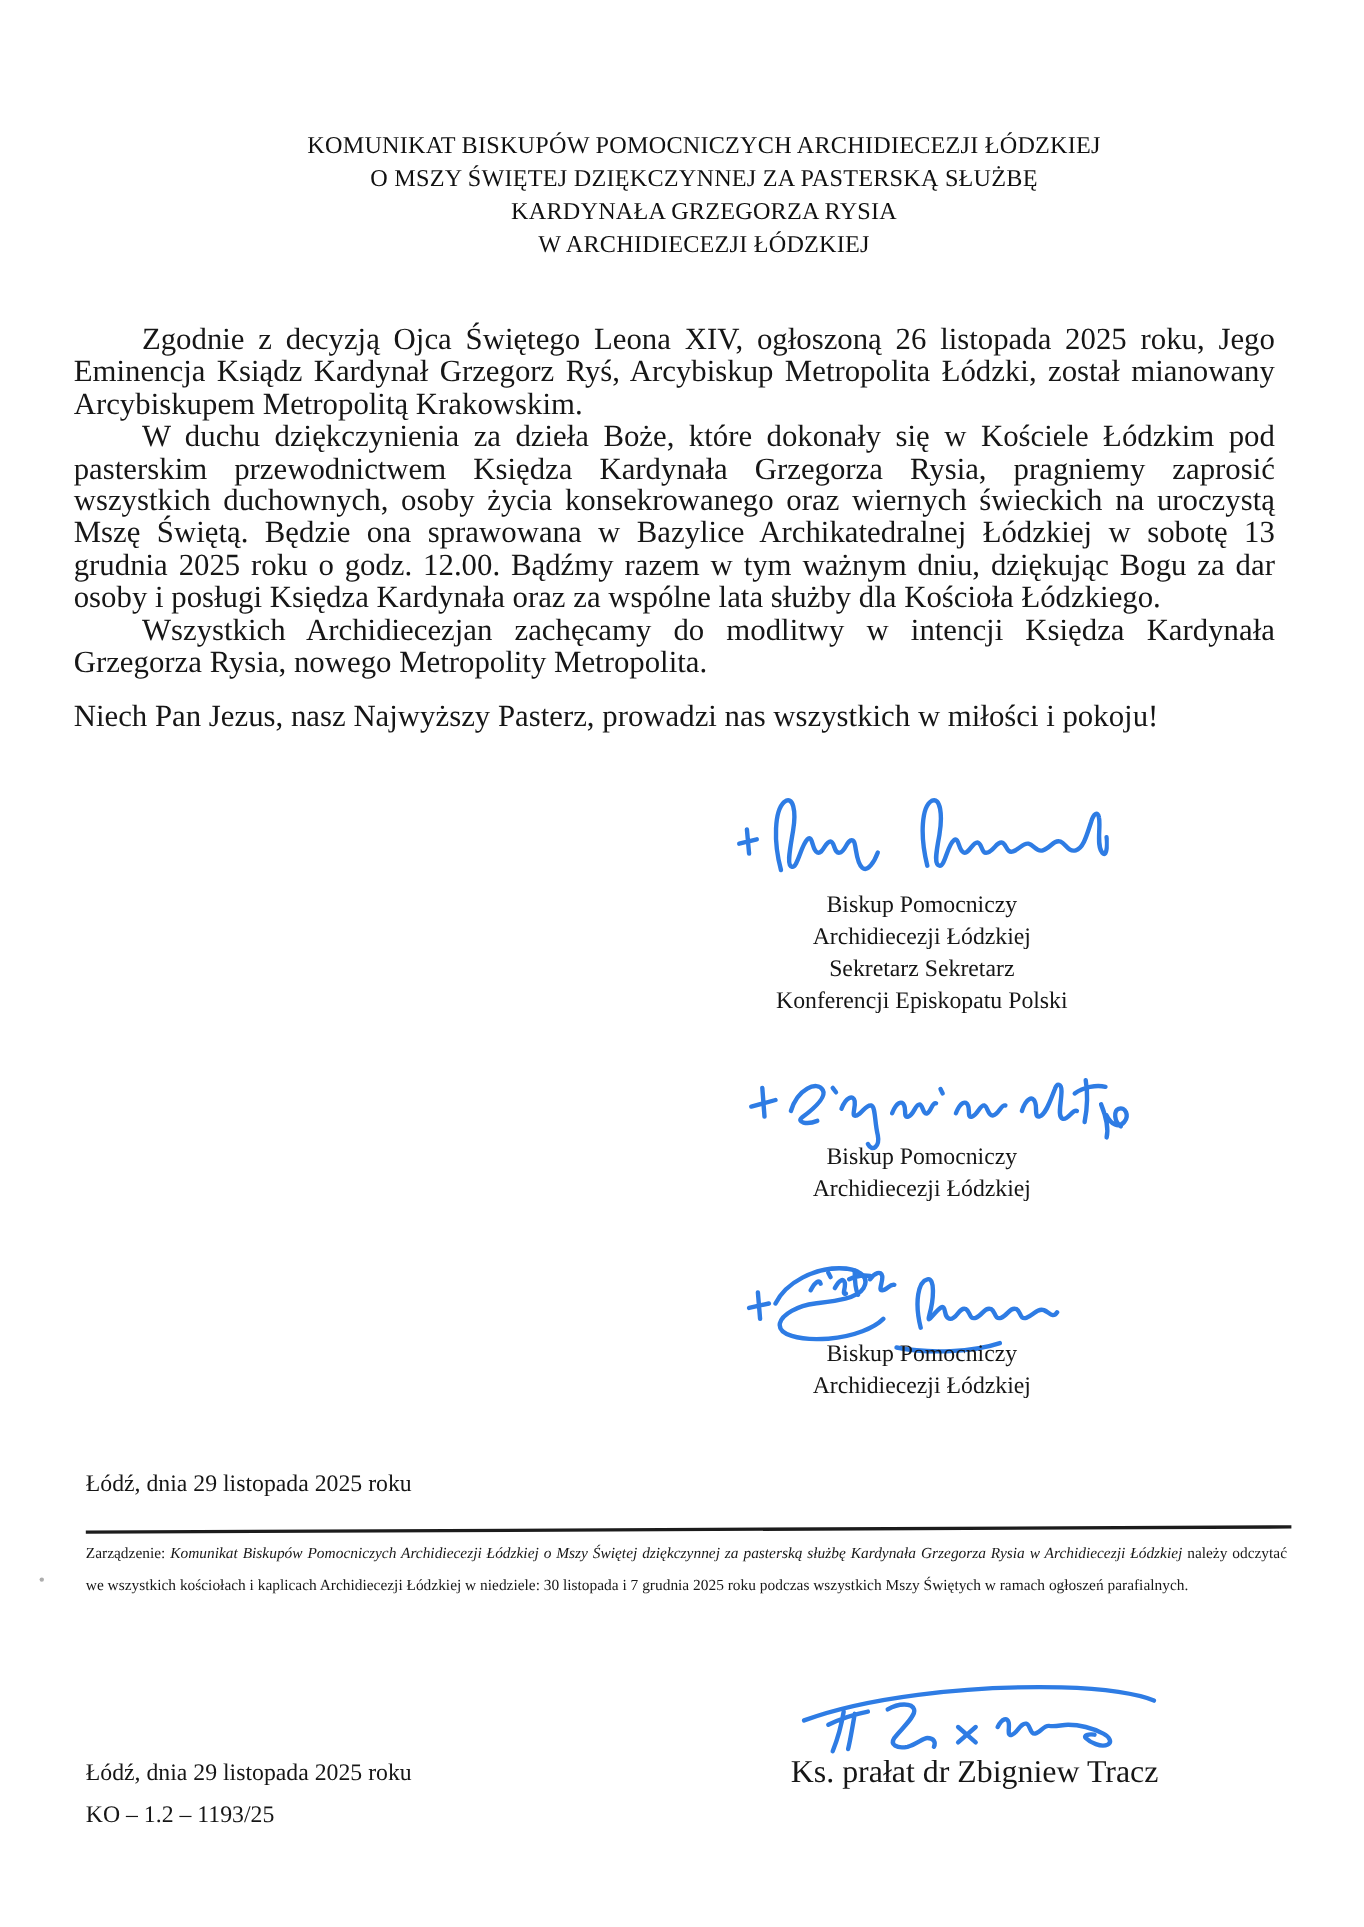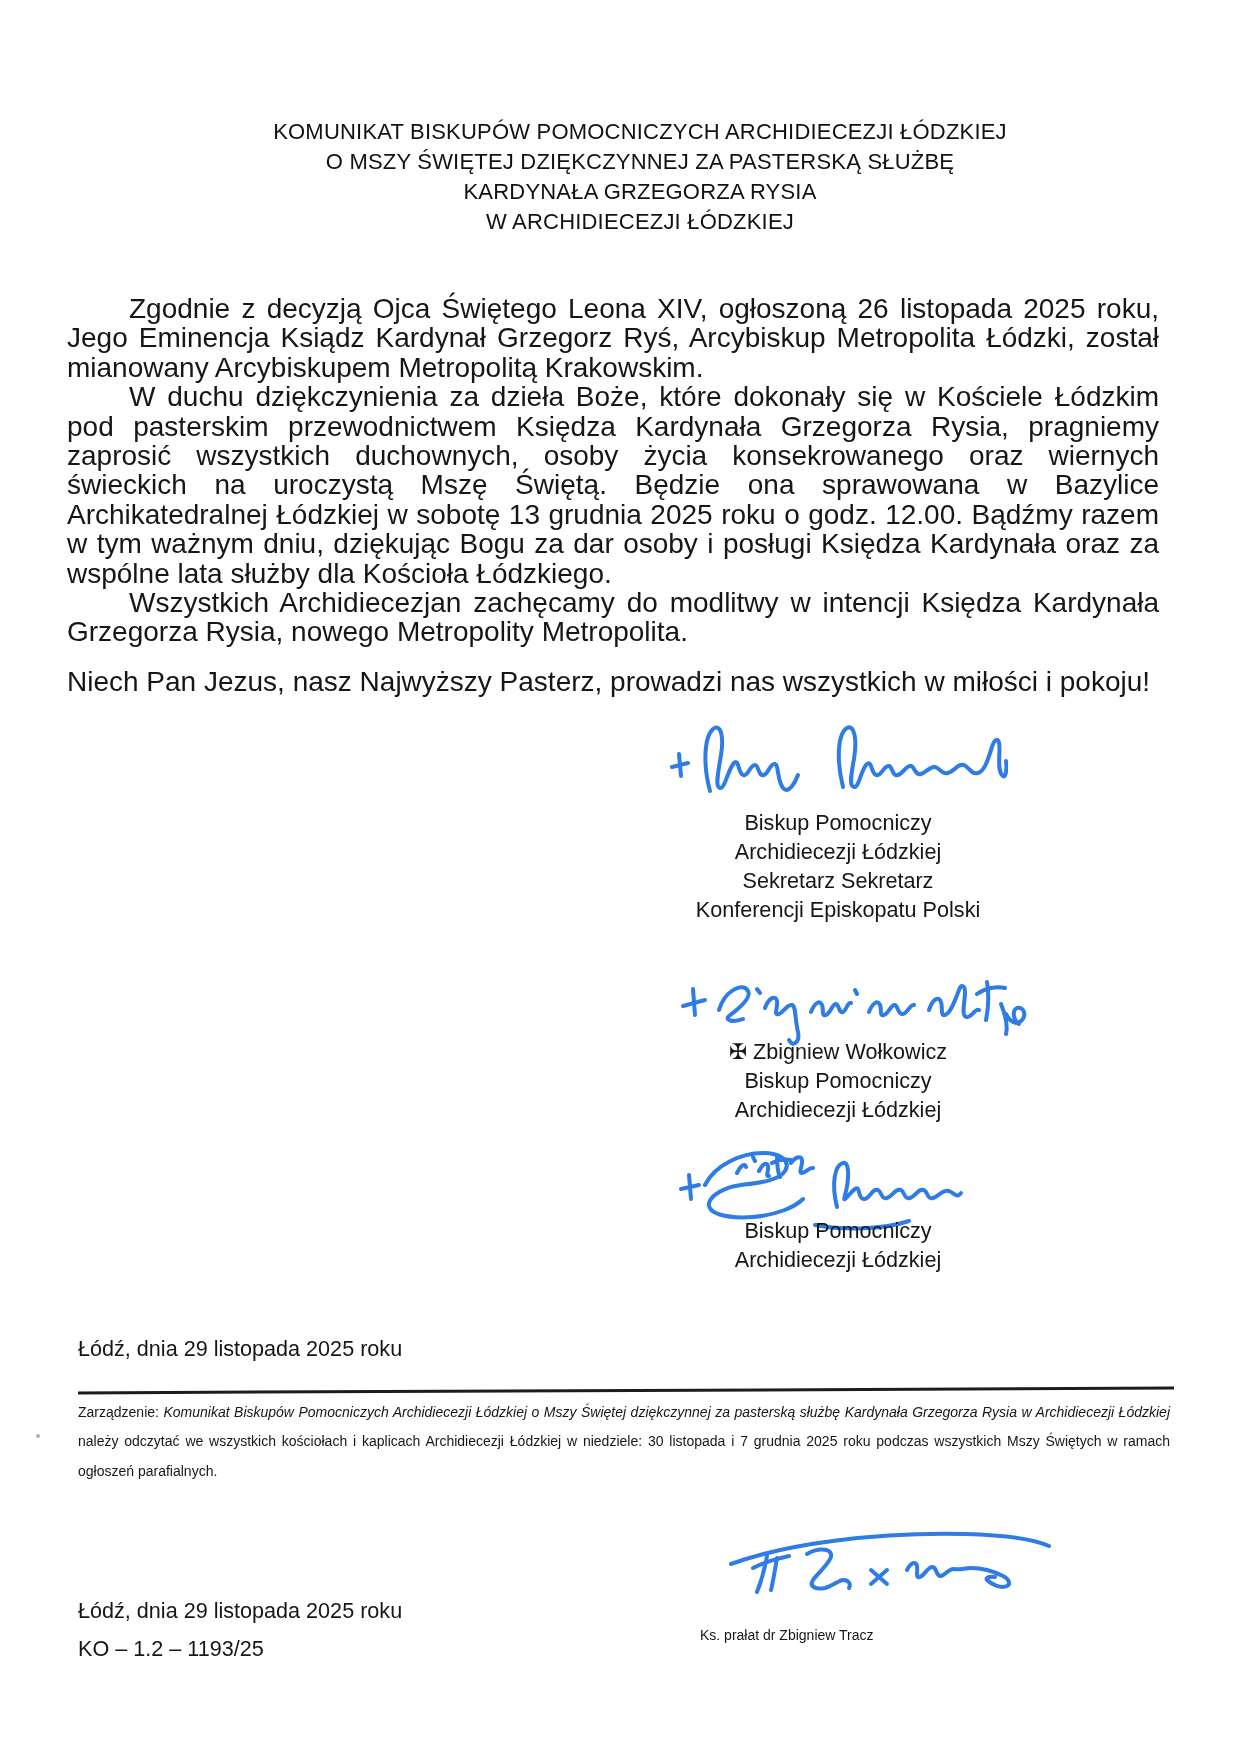--- a/index.html
+++ b/index.html
@@ -1,21 +1,21 @@
 <!DOCTYPE html>
 <html lang="pl" style="--ink: #2e7ce4;"><head>
 <meta charset="utf-8">
 <style>
   :root { --ink:#2e7ce4; --text:#161616; }
   * { box-sizing:border-box; }
   html,body { margin:0; padding:0; background:#ffffff; }
   .page {
     position:relative; width:1240px; height:1752px; margin:0 auto;
     background:#ffffff; color:var(--text);
-    font-family:Liberation Sans, sans-serif;
+    font-family:Liberation Serif, serif;
     overflow:hidden;
   }
   .title-block {
     position:absolute; top:117px; left:40px; right:0;
     text-align:center; font-size:22px; line-height:30px;
     letter-spacing:.2px; color:#111;
   }
   .body-block {
     position:absolute; top:294px; left:67px; width:1092px;
     font-size:28px; line-height:29.4px; text-align:justify;
@@ -33,21 +33,21 @@
   .rule {
     position:absolute; left:78px; top:1389px; width:1096px; height:3px;
     background:#1c1c1c; transform:rotate(-0.25deg);
   }
   .order-block {
     position:absolute; top:1398px; left:78px; width:1092px;
     font-size:14px; line-height:29.4px; text-align:justify;
   }
   .order-block .it { font-style:italic; }
   .footer-left { position:absolute; left:78px; top:1592px; font-size:21.6px; line-height:38px; }
-  .footer-right { position:absolute; left:700px; top:1592px; width:372px; text-align:left; font-size:14px; line-height:38px;margin-top:24px; }
+  .footer-right { position:absolute; left:700px; top:1592px; width:372px; text-align:center; font-size:29px; line-height:38px; }
   .speck { position:absolute; left:36px; top:1434px; width:4px; height:4px; border-radius:50%; background:#8a8a8a; opacity:.7; }
 </style>
 </head>
 <body>
 
 <div class="page">
 
   <div class="title-block">
     <div>KOMUNIKAT BISKUPÓW POMOCNICZYCH ARCHIDIECEZJI ŁÓDZKIEJ</div>
     <div>O MSZY ŚWIĘTEJ DZIĘKCZYNNEJ ZA PASTERSKĄ SŁUŻBĘ</div>
@@ -84,21 +84,20 @@
       <path d="M92 27 L95 31 M100 46 C104 35 111 33 112 39 C113 46 108 54 114 52 C119 50 122 42 127 43 C131 44 130 58 133 70 C135 80 128 86 124 78"></path>
       <path d="M146 50 C150 40 155 38 157 43 C159 47 156 55 161 53 C166 51 167 42 171 42 C174 42 174 52 178 50 C182 48 182 40 186 41 M190 28 L192 32"></path>
       <path d="M204 50 C208 40 213 38 215 43 C217 47 214 55 219 53 C224 51 226 42 230 43 C233 44 233 53 238 52 C243 51 245 42 249 43"></path>
       <path d="M264 48 C268 36 274 34 276 40 C278 45 275 54 280 53 C286 51 290 38 294 28 C296 22 300 23 300 30 C300 40 296 53 301 55 C306 57 310 46 314 48"></path>
       <path d="M322 20 C324 32 323 48 321 58 M312 32 C320 26 332 24 340 26"></path>
       <path d="M336 42 C340 52 343 64 341 72 M341 52 C345 60 352 64 357 58 C362 52 358 44 352 46 C347 48 348 58 354 62"></path>
     </svg>
   </div>
 
   <div class="sig-text" style="top:1037px;">
-    <div>✠ Zbigniew Wołkowicz</div>
     <div>Biskup Pomocniczy</div>
     <div>Archidiecezji Łódzkiej</div>
   </div>
 
   <div class="sig-ink" style="left:665px; top:1133px; width:300px; height:100px;">
     <svg viewBox="0 0 300 100">
       <path d="M16 56 L34 52 M24 42 L26 66"></path>
       <path d="M40 52 C50 32 76 20 98 20 C116 20 126 28 120 38 C114 48 92 50 76 52 C60 54 46 62 44 70 C42 80 60 86 88 84 C112 82 130 74 138 66"></path>
       <path d="M72 40 C76 32 80 30 81 34 M88 24 L90 28 M94 38 C98 30 102 29 103 33 C104 38 100 44 104 43 M112 22 C112 32 113 40 115 44 M107 30 C113 27 121 26 126 27 M126 30 C130 24 136 22 137 27 C138 32 133 40 137 40 C141 40 144 34 148 35"></path>
       <path d="M172 74 C166 50 170 32 178 30 C185 28 184 48 180 62 C177 73 184 60 190 56 C196 52 192 66 199 66 C205 66 207 55 213 57 C217 59 216 67 222 65 C228 63 230 55 236 57 C240 59 239 67 245 65 C251 63 253 55 259 57 C263 59 262 67 268 65 C274 63 278 56 284 58 C289 60 292 66 296 60"></path>

